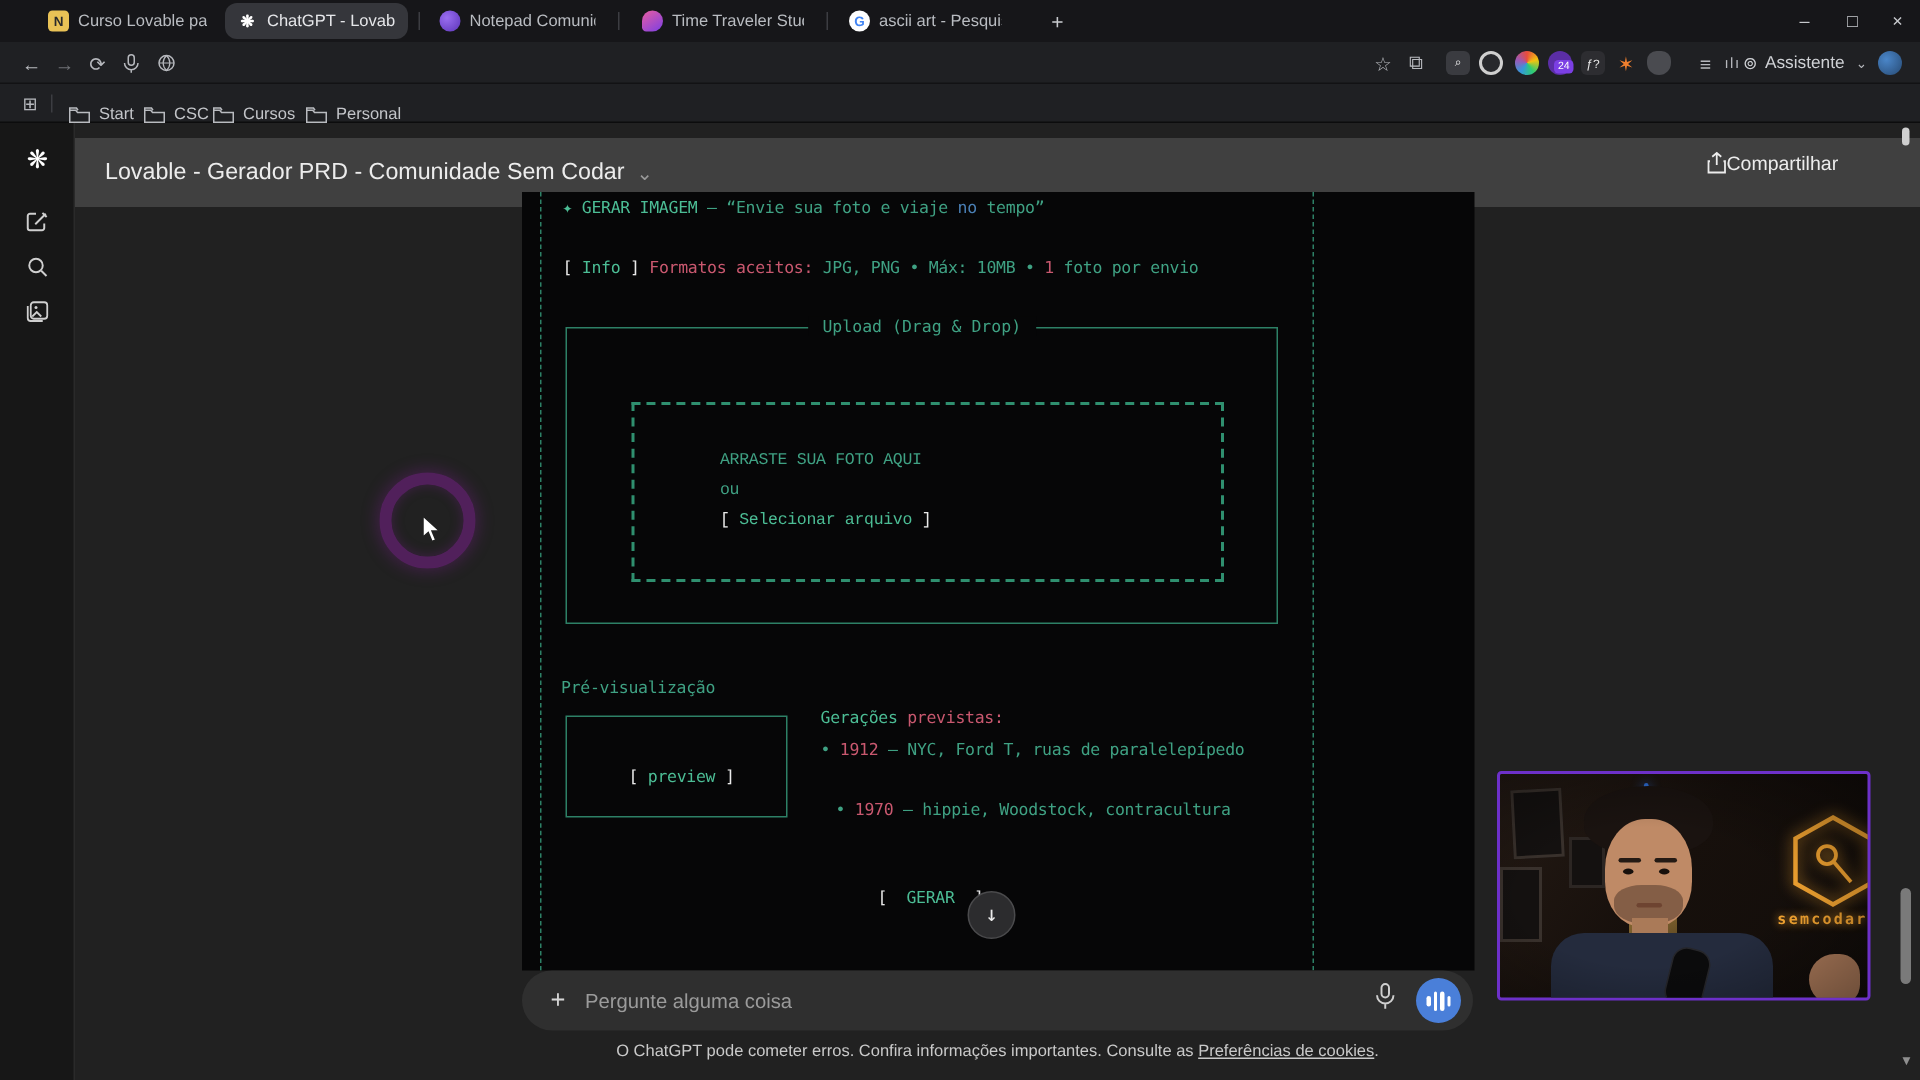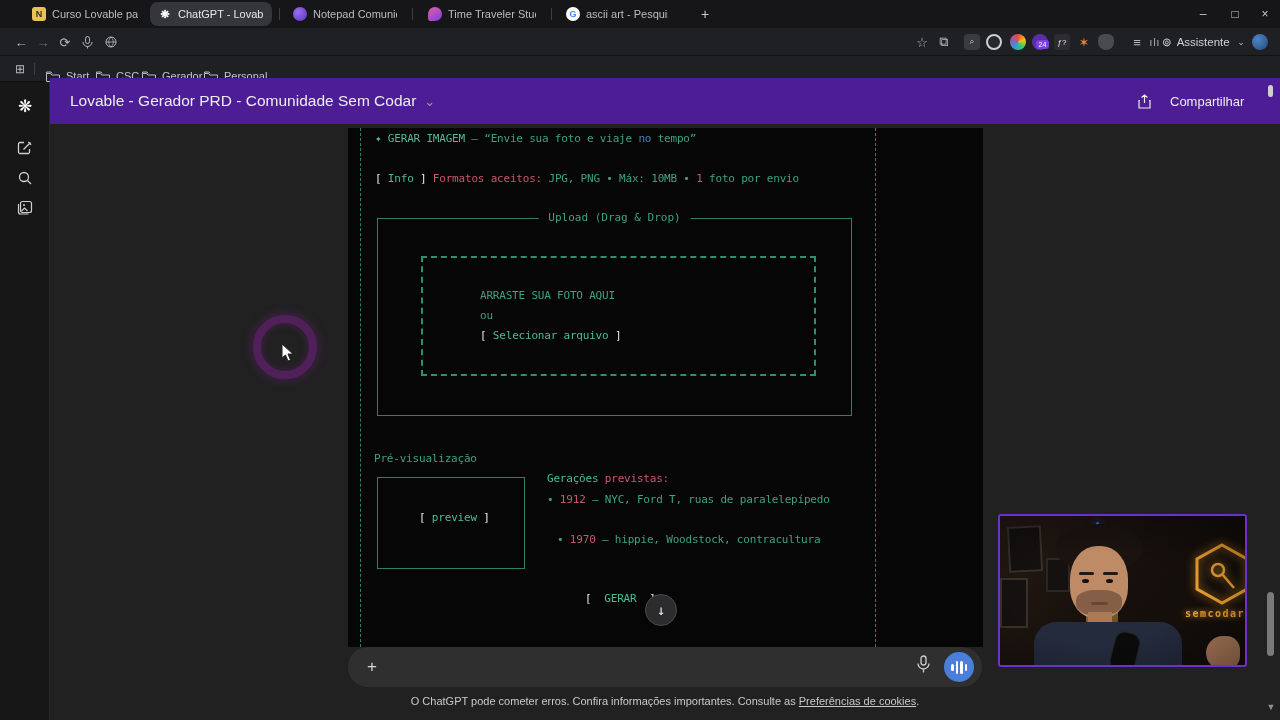--- a/index.html
+++ b/index.html
@@ -27,37 +27,37 @@
   .badge24 { position:absolute; top:12px; width:13px; height:9px; background:#7b3fe4; color:#fff; font-size:7px; border-radius:3px; display:flex; align-items:center; justify-content:center; }
   #assist { position:absolute; left:1162px; top:0; height:28px; display:flex; align-items:center; gap:5px; color:#cfd1d5; font-size:11.5px; }
 
   #bookmarks { left:0; top:56px; width:1280px; height:26px; background:#1f2023; border-bottom:1px solid #0c0c0d; }
   .bmfolder { position:absolute; top:0; height:26px; display:flex; align-items:flex-end; gap:6px; color:#c3c5c9; font-size:11px; }
 
   
   #appside { left:0; top:82px; width:50px; height:638px; background:#171717; border-right:1px solid #2a2a2a; }
   .sideic { position:absolute; left:0; width:50px; height:28px; display:flex; align-items:center; justify-content:center; color:#cfcfcf; }
 
-  #appheader { left:50px; top:78px; width:1230px; height:46px; background:#4c1d95; }
+  #appheader { left:50px; top:92px; width:1230px; height:46px; background:#404040; }
   #convtitle { position:absolute; left:20px; top:0; height:46px; display:flex; align-items:center; gap:8px;
                color:#ececec; font-size:15.5px; font-weight:500; }
   #convtitle .chev { color:#9a9a9a; font-size:13px; }
-  #sharebtn { position:absolute; left:1076px; top:9px; height:28px; padding:0 12px; display:flex; align-items:center; gap:19px;
+  #sharebtn { position:absolute; left:1076px; top:9px; height:28px; padding:0 12px; display:flex; gap:0;
               color:#ececec; font-size:13px; border-radius:14px; }
 
   
   #codeblock { left:348px; top:128px; width:635px; height:519px; background:#060607; overflow:hidden;
                font-family:"DejaVu Sans Mono", monospace; font-size:11px; color:#3fa183; }
   .docborder { position:absolute; top:0; height:519px; width:0; border-left:1px dashed #2d8066; }
   .mline { position:absolute; white-space:pre; letter-spacing:-.2px; }
   .grn { color:#3fa183; } .grnb { color:#4cbd95; } .red { color:#c9586f; } .wht { color:#e9e9e9; } .blu { color:#4a7fb5; }
   #uploadbox { position:absolute; left:29px; top:90px; width:475px; height:198px; border:1px solid #2d8066; }
   #uploadlegend { position:absolute; top:-8px; left:50%; transform:translateX(-50%); background:#060607; padding:0 10px; color:#3fa183; white-space:pre; }
-  #dropzone { position:absolute; left:43px; top:37px; width:395px; height:120px; border:2px dashed #2f8f6f; }
-  #previewbox { position:absolute; left:29px; top:349px; width:148px; height:92px; border:1px solid #2d8066;padding-left:36px; }
+  #dropzone { position:absolute; left:43px; top:49px; width:395px; height:120px; border:2px dashed #2f8f6f;font-family:Liberation Mono, monospace; }
+  #previewbox { position:absolute; left:29px; top:349px; width:148px; height:68px; border:1px solid #2d8066;padding-left:36px; }
   #scrolldown { position:absolute; left:297px; top:466px; width:32px; height:32px; border-radius:50%;
                 background:#2c2c2e; border:1px solid #4a4a4c; color:#ececec; display:flex; align-items:center; justify-content:center; font-size:14px; }
 
   
   #composer { left:348px; top:647px; width:634px; height:40px; background:#2f2f2f; border-radius:22px; }
   #composer input { position:absolute; left:42px; top:0; width:440px; height:40px; background:transparent; border:none; outline:none;
                     color:#cfcfcf; font-size:13.5px; font-family:"Liberation Sans",sans-serif; }
   #composer input::placeholder { color:#9b9b9b; }
   #plusic { position:absolute; left:12px; top:0; height:40px; width:24px; display:flex; align-items:center; justify-content:center; color:#d6d6d6; font-size:17px; }
   #micic { position:absolute; left:568px; top:8px; }
@@ -186,21 +186,21 @@
     <div class="bmfolder" style="left:96px;">
       <svg width="14" height="11" viewBox="0 0 14 11">
           <path d="M.5 2.5 h4 l1.2 1.5 H13.5 v6.5 H.5 z M.5 2.5 v-1.5 h4.5 l1 1.5" fill="none" stroke="#b9bbc0"></path>
         </svg>
       <span>CSC</span>
     </div>
     <div class="bmfolder" style="left:142px;">
       <svg width="14" height="11" viewBox="0 0 14 11">
           <path d="M.5 2.5 h4 l1.2 1.5 H13.5 v6.5 H.5 z M.5 2.5 v-1.5 h4.5 l1 1.5" fill="none" stroke="#b9bbc0"></path>
         </svg>
-      <span>Gerador</span>
+      <span>Cursos</span>
     </div>
     <div class="bmfolder" style="left:204px;">
       <svg width="14" height="11" viewBox="0 0 14 11">
           <path d="M.5 2.5 h4 l1.2 1.5 H13.5 v6.5 H.5 z M.5 2.5 v-1.5 h4.5 l1 1.5" fill="none" stroke="#b9bbc0"></path>
         </svg>
       <span>Personal</span>
     </div>
   </div>
 
   <div id="appside" class="abs">
@@ -270,20 +270,21 @@
 
     <div class="mline" style="left:237px;top:464px;"><span class="wht">[  </span><span class="grnb">GERAR</span><span class="wht">  ]</span></div>
 
     <div class="mline grn" style="left:22px;top:504px;margin-top:19px;">Progresso</div>
 
     <div id="scrolldown">↓</div>
   </div>
 
   <div id="composer" class="abs">
     <div id="plusic">+</div>
+    <input type="text" placeholder="Pergunte alguma coisa" style="">
     <div id="micic">
       <svg width="15" height="19" viewBox="0 0 15 19">
           <rect x="5" y="1" width="5" height="9" rx="2.5" fill="none" stroke="#cfcfcf" stroke-width="1.3"></rect>
           <path d="M2 8.5 a5.5 5.5 0 0 0 11 0 M7.5 14 v3.5" fill="none" stroke="#cfcfcf" stroke-width="1.3"></path>
         </svg>
     </div>
     <div id="voicebtn">
       <i style="height:7px;"></i>
         <i style="height:13px;"></i>
         <i style="height:13px;"></i>

